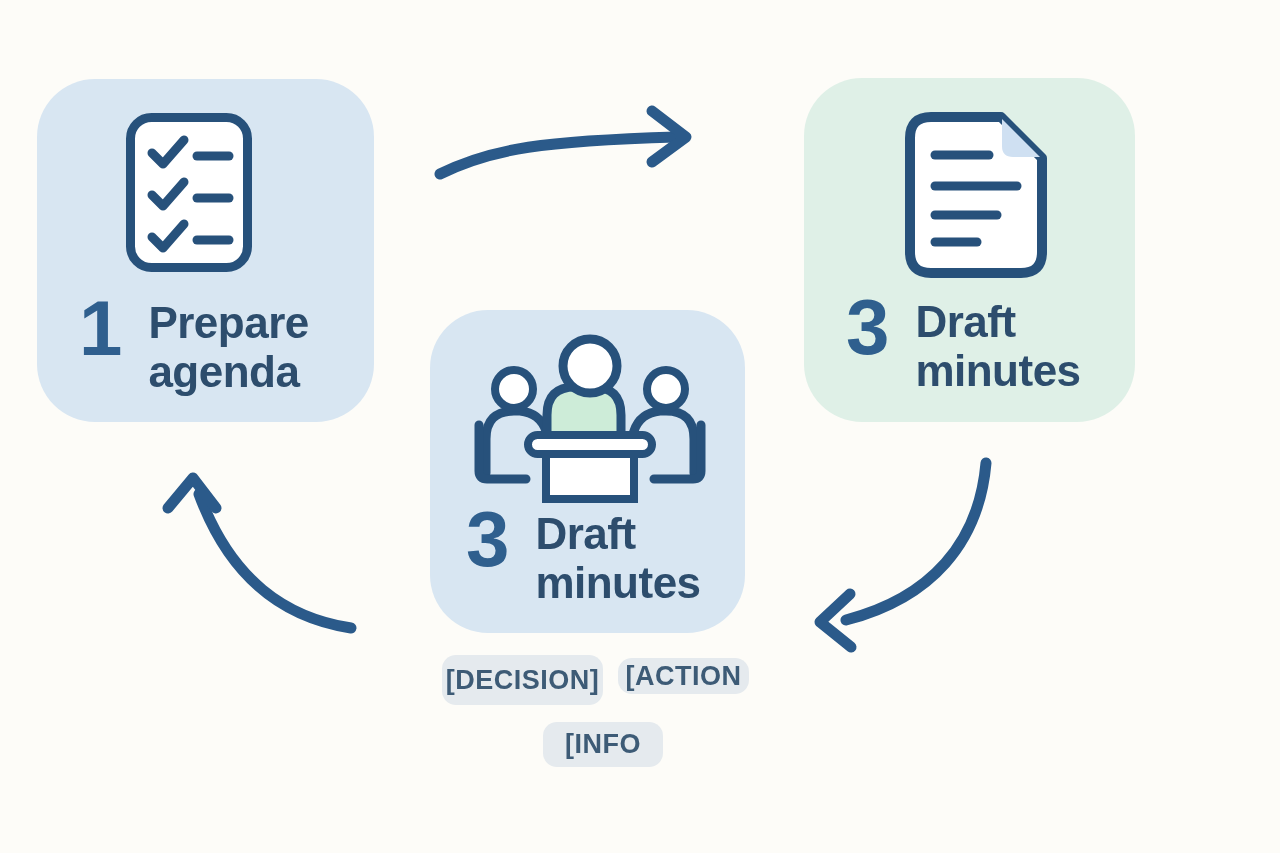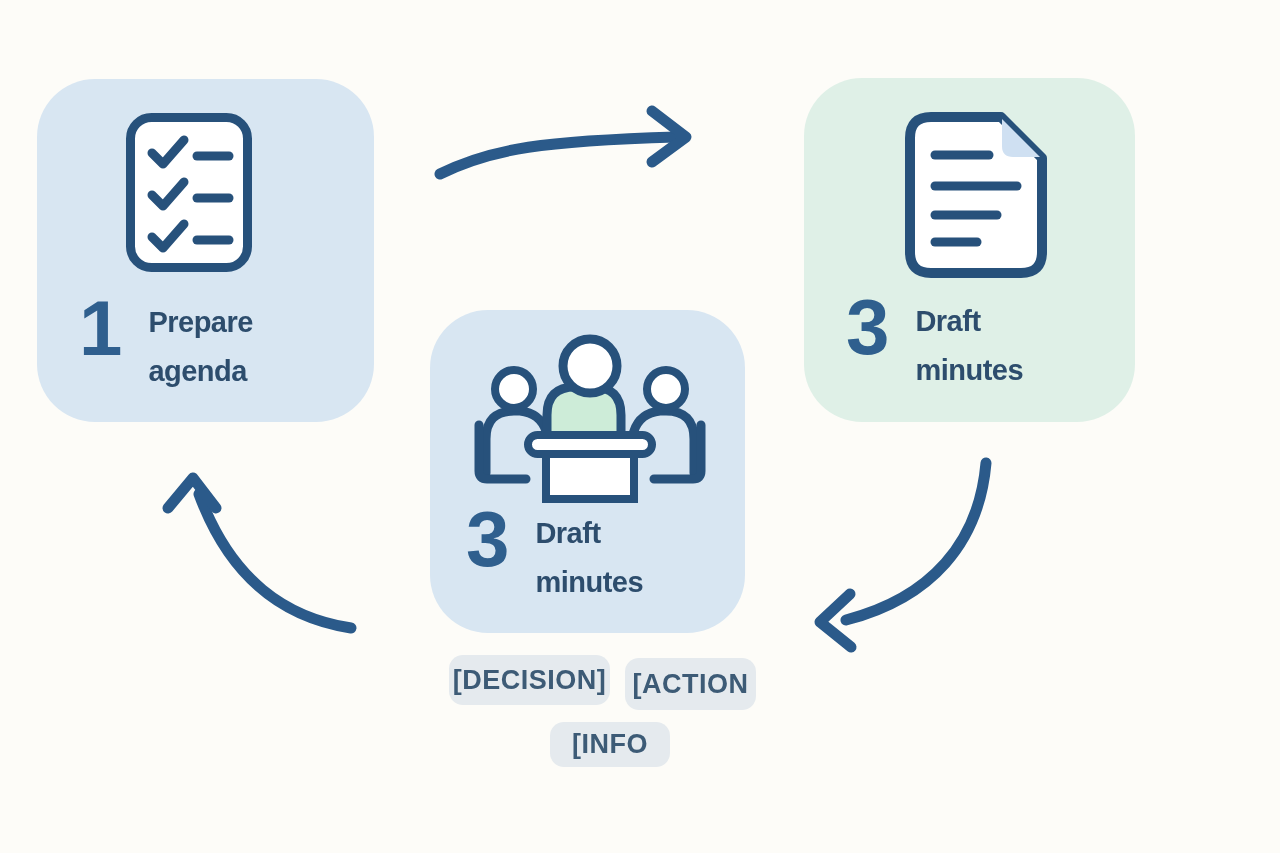--- a/index.html
+++ b/index.html
@@ -11,27 +11,27 @@
   .stage{position:absolute;inset:0;}
   .box{position:absolute;border-radius:58px;}
   .box-blue{background:#d8e6f2;}
   .box-green{background:#dff0e7;}
   .icon{position:absolute;}
   .caption{position:absolute;display:flex;align-items:flex-start;gap:26px;}
   .num{
     font-size:78px;line-height:60px;font-weight:700;color:#2f5f8e;
   }
   .lbl{
-    font-size:29px;line-height:49px;font-weight:700;color:#2d4d6d;
+    font-size:44px;line-height:49px;font-weight:700;color:#2d4d6d;
     letter-spacing:-0.5px;
   }
   .pill{
     position:absolute;background:#e5eaee;border-radius:14px;
     display:flex;align-items:center;justify-content:center;
-    color:#3d5b76;font-weight:700;font-size:27px;letter-spacing:0.5px;margin-left:7px;
+    color:#3d5b76;font-weight:700;font-size:27px;letter-spacing:0.5px;
   }
   .arrows{position:absolute;left:0;top:0;pointer-events:none;}
 </style>
 </head>
 <body>
 
 <div class="stage">
 
   <svg class="arrows" width="1280" height="853" viewBox="0 0 1280 853">
     <g stroke="#2b5a8a" stroke-width="11" fill="none" stroke-linecap="round" stroke-linejoin="round">
@@ -116,16 +116,16 @@
     <div class="caption" style="left:42px;top:219px;">
       <div class="num">3</div>
       <div class="lbl">
         <div>Draft</div>
         <div>minutes</div>
       </div>
     </div>
   </div>
 
   <div class="pill" style="left:442px;top:655px;width:161px;height:50px;">[DECISION]</div>
-  <div class="pill" style="left:618px;top:658px;width:131px;height:52px;">[ACTION</div>
+  <div class="pill" style="left:618px;top:658px;width:131px;height:36px;">[ACTION</div>
   <div class="pill" style="left:543px;top:722px;width:120px;height:45px;">[INFO</div>
 
 </div>
 
 </body></html>

